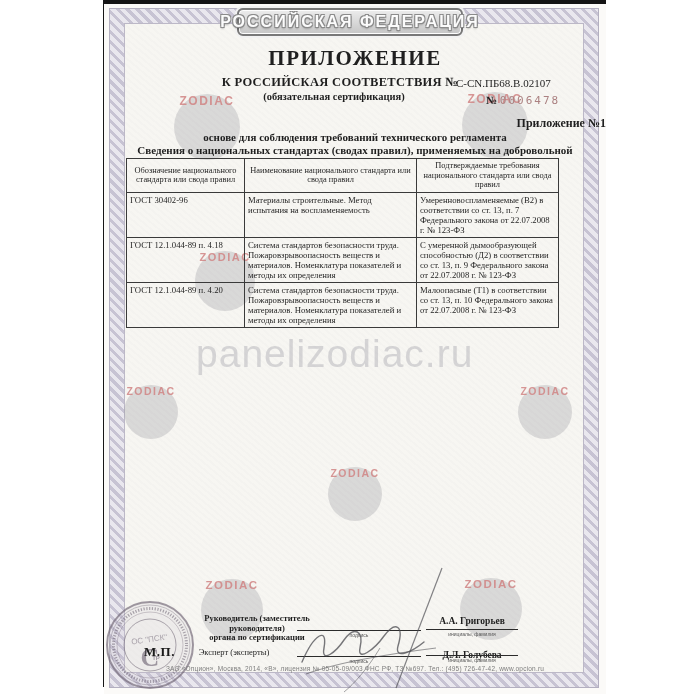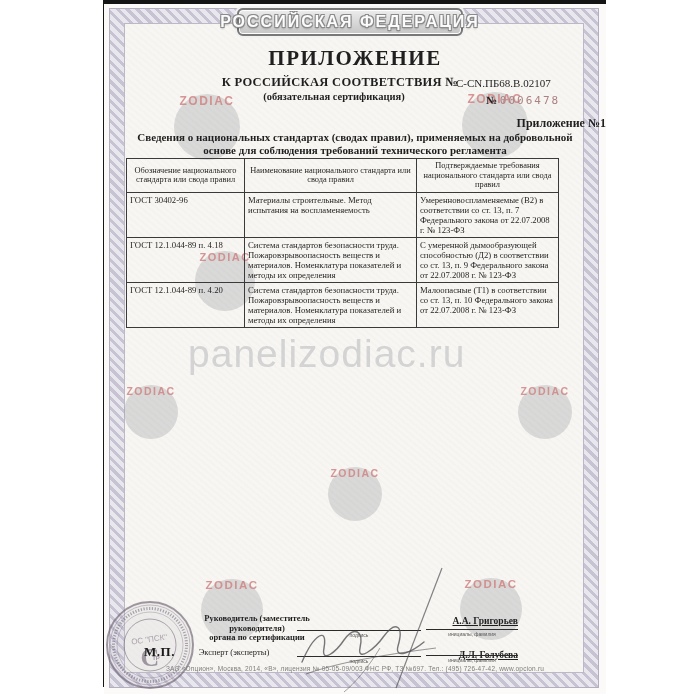--- a/index.html
+++ b/index.html
@@ -43,36 +43,36 @@
          font-size:11px;font-weight:bold;line-height:13px;}
   
   table.std{position:absolute;left:22px;top:154px;width:432px;border-collapse:collapse;
             table-layout:fixed;font-size:8.7px;line-height:1.15;}
   table.std th,table.std td{border:1px solid #3a3a3a;vertical-align:top;
             padding:2px 3px;white-space:pre-line;}
   table.std th{font-weight:normal;text-align:center;height:28px;vertical-align:middle;font-size:8.4px;}
   table.std td{text-align:left;}
   .c1{width:118px;} .c2{width:172px;} .c3{width:142px;}
   
-  .site-wm{position:absolute;left:84px;top:328px;width:320px;white-space:nowrap;
+  .site-wm{position:absolute;left:92px;top:328px;width:320px;white-space:nowrap;
            font-family:"Liberation Sans",sans-serif;font-size:39px;letter-spacing:1px;
            color:rgba(170,170,178,.45);}
   .zwm{position:absolute;border-radius:50%;background:rgba(148,148,154,.30);
        display:flex;align-items:flex-start;justify-content:center;
        font-family:"Liberation Sans",sans-serif;font-weight:bold;
        color:rgba(208,132,132,.85);letter-spacing:1.5px;}
   
   .role1{position:absolute;left:72px;top:610px;width:162px;text-align:center;
          font-size:8.5px;font-weight:bold;line-height:9.5px;font-family:Liberation Serif, serif;}
   .role2{position:absolute;left:60px;top:643px;width:140px;text-align:center;
          font-size:8.5px;font-weight:normal;}
   .sigline{position:absolute;width:124px;border-bottom:1px solid #2b2b2b;height:1px;}
   .cap{position:absolute;width:124px;text-align:center;font-size:5px;color:#555;
        font-family:"Liberation Sans",sans-serif;}
-  .name{position:absolute;width:92px;text-align:right;font-size:9.5px;font-weight:bold;text-decoration:underline;}
+  .name{position:absolute;width:92px;text-align:center;font-size:9.5px;font-weight:bold;}
   .nameline{position:absolute;width:92px;border-bottom:1px solid #2b2b2b;height:1px;}
   .mp{position:absolute;left:40px;top:640px;font-size:13px;font-weight:bold;letter-spacing:.5px;color:#1a1a1a;}
   .fineprint{position:absolute;left:0;top:661px;width:100%;text-align:center;
              font-size:6.5px;color:#7d7d7d;font-family:"Liberation Sans",sans-serif;letter-spacing:.2px;}
   .stampsvg{position:absolute;left:1px;top:596px;width:90px;height:90px;}
   .scribble{position:absolute;left:180px;top:552px;width:175px;height:140px;}
 </style>
 </head>
 <body>
 
@@ -119,22 +119,22 @@
       <div class="subline">К РОССИЙСКАЯ СООТВЕТСТВИЯ  №</div>
       <div class="certno">С-CN.ПБ68.В.02107</div>
       <div class="certtype">(обязательная сертификация)</div>
       <div class="blankno">
         <span>№</span>
         <span class="digits">0006478</span>
       </div>
 
       <div class="apptitle">Приложение №1</div>
       <div class="descr">
+        <div>основе для соблюдения требований технического регламента</div>
         <div>Сведения о национальных стандартах (сводах правил), применяемых на добровольной</div>
-        <div>основе для соблюдения требований технического регламента</div>
       </div>
 
       <table class="std">
         <colgroup>
             <col class="c1">
             <col class="c2">
             <col class="c3">
           </colgroup>
         <tbody>
             <tr>

